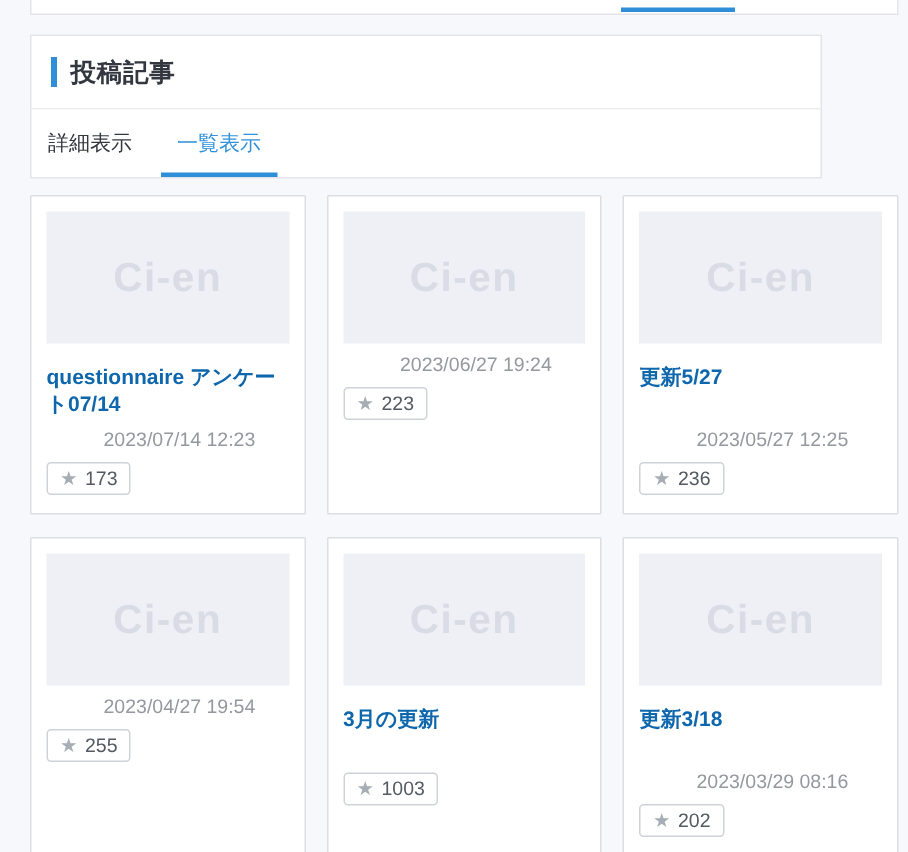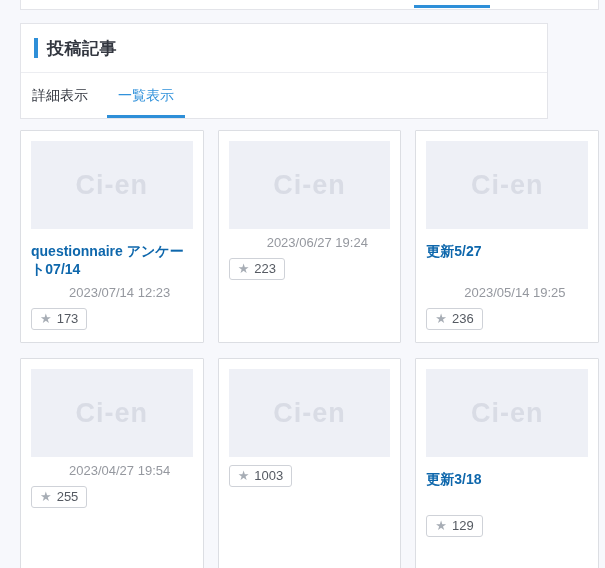--- a/index.html
+++ b/index.html
@@ -173,21 +173,21 @@
       <span class="star">★</span>
       <span>223</span>
     </div>
   </div>
 
   <div class="card">
     <div class="thumb">
       <span class="thumb-logo">Ci-en</span>
     </div>
     <div class="card-title">更新5/27</div>
-    <div class="card-date">2023/05/14 19:25</div>
+    <div class="card-date">2023/05/27 12:25</div>
     <div class="like-badge">
       <span class="star">★</span>
       <span>236</span>
     </div>
   </div>
 
   <div class="card">
     <div class="thumb">
       <span class="thumb-logo">Ci-en</span>
     </div>
@@ -195,30 +195,32 @@
     <div class="like-badge">
       <span class="star">★</span>
       <span>255</span>
     </div>
   </div>
 
   <div class="card">
     <div class="thumb">
       <span class="thumb-logo">Ci-en</span>
     </div>
+    <div class="card-title">3月の更新</div>
     <div class="like-badge">
       <span class="star">★</span>
       <span>1003</span>
     </div>
   </div>
 
   <div class="card">
     <div class="thumb">
       <span class="thumb-logo">Ci-en</span>
     </div>
     <div class="card-title">更新3/18</div>
-    <div class="like-badge">
-      <span class="star">★</span>
-      <span>129</span>
+    <div class="card-date">2023/03/29 08:16</div>
+    <div class="like-badge">
+      <span class="star">★</span>
+      <span>202</span>
     </div>
   </div>
 
 </div>
 
 </body></html>

